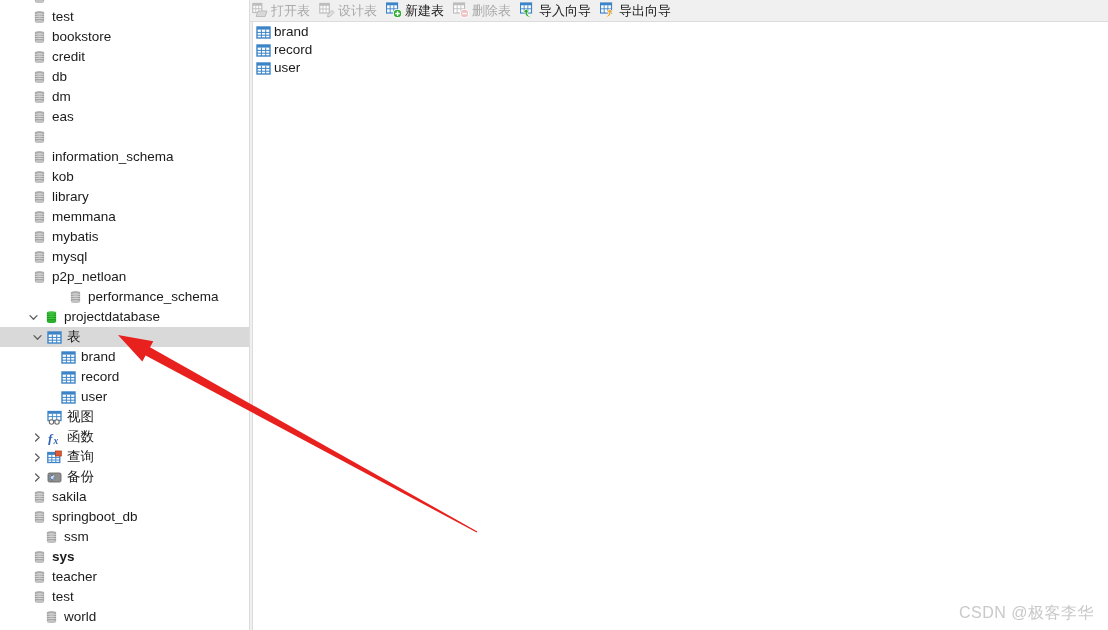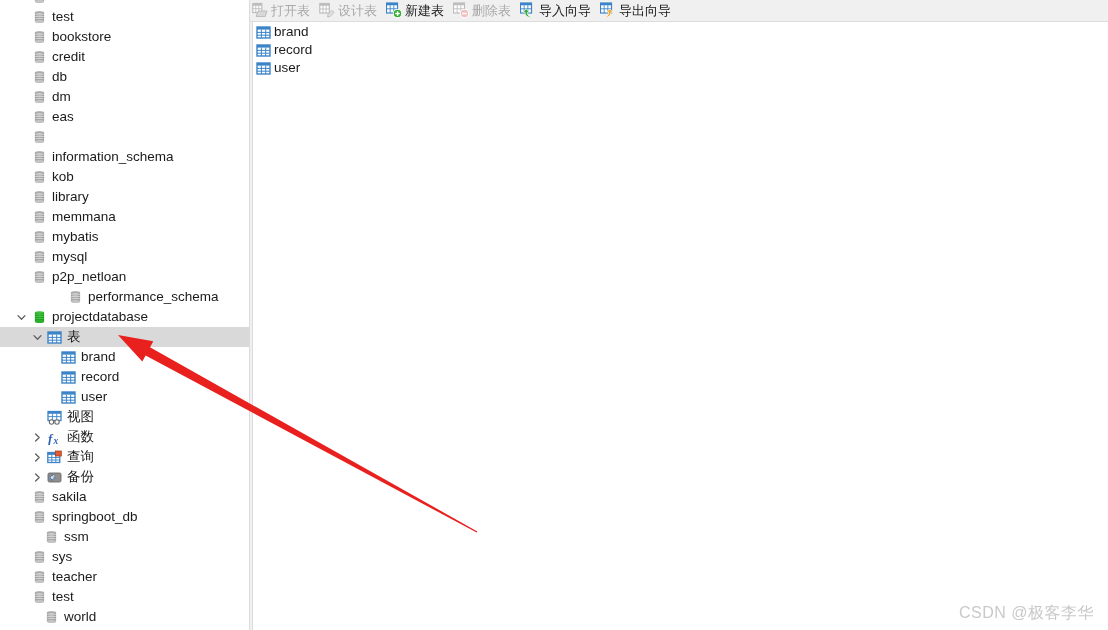--- a/index.html
+++ b/index.html
@@ -431,21 +431,21 @@
               <rect x="2.9" y="4.8" width="9.2" height="2.2" fill="#9b9b9b"></rect>
               <ellipse cx="7.5" cy="7.0" rx="4.6" ry="1.7" fill="#d2d2d2"></ellipse>
               <rect x="2.9" y="7.0" width="9.2" height="2.2" fill="#9b9b9b"></rect>
               <ellipse cx="7.5" cy="9.2" rx="4.6" ry="1.7" fill="#d2d2d2"></ellipse>
               <rect x="2.9" y="9.2" width="9.2" height="2.2" fill="#9b9b9b"></rect>
               <ellipse cx="7.5" cy="11.4" rx="4.6" ry="1.7" fill="#c3c3c3"></ellipse>
             </svg>
           </span>
           <span class="label">performance_schema</span>
         </div>
-        <div class="row lvl-db" style="position:absolute;left:0;top:307px;width:263px;">
+        <div class="row lvl-db" style="position:absolute;left:12px;top:307px;width:263px;">
           <span class="exp"><svg width="9" height="9" viewBox="0 0 9 9">
               <path d="M1 2.6 L4.5 6.2 L8 2.6" fill="none" stroke="#5e5e5e" stroke-width="1.3" stroke-linecap="round" stroke-linejoin="round"></path>
             </svg></span>
           <span class="ic">
             <svg width="15" height="15" viewBox="0 0 15 15">
               <ellipse cx="7.5" cy="2.6" rx="4.6" ry="1.7" fill="#5fd15f"></ellipse>
               <rect x="2.9" y="2.6" width="9.2" height="2.2" fill="#169b16"></rect>
               <ellipse cx="7.5" cy="4.8" rx="4.6" ry="1.7" fill="#43c243"></ellipse>
               <rect x="2.9" y="4.8" width="9.2" height="2.2" fill="#169b16"></rect>
               <ellipse cx="7.5" cy="7.0" rx="4.6" ry="1.7" fill="#43c243"></ellipse>
@@ -610,21 +610,21 @@
               <rect x="2.9" y="4.8" width="9.2" height="2.2" fill="#9b9b9b"></rect>
               <ellipse cx="7.5" cy="7.0" rx="4.6" ry="1.7" fill="#d2d2d2"></ellipse>
               <rect x="2.9" y="7.0" width="9.2" height="2.2" fill="#9b9b9b"></rect>
               <ellipse cx="7.5" cy="9.2" rx="4.6" ry="1.7" fill="#d2d2d2"></ellipse>
               <rect x="2.9" y="9.2" width="9.2" height="2.2" fill="#9b9b9b"></rect>
               <ellipse cx="7.5" cy="11.4" rx="4.6" ry="1.7" fill="#c3c3c3"></ellipse>
             </svg>
           </span>
           <span class="label">ssm</span>
         </div>
-        <div class="row lvl-db" style="position:absolute;left:0;top:547px;width:249px;">
+        <div class="row lvl-db" style="position:absolute;left:0;top:547px;width:249px;font-weight:bold;">
           <span class="ic">
             <svg width="15" height="15" viewBox="0 0 15 15">
               <ellipse cx="7.5" cy="2.6" rx="4.6" ry="1.7" fill="#b6b6b6"></ellipse>
               <rect x="2.9" y="2.6" width="9.2" height="2.2" fill="#9b9b9b"></rect>
               <ellipse cx="7.5" cy="4.8" rx="4.6" ry="1.7" fill="#d2d2d2"></ellipse>
               <rect x="2.9" y="4.8" width="9.2" height="2.2" fill="#9b9b9b"></rect>
               <ellipse cx="7.5" cy="7.0" rx="4.6" ry="1.7" fill="#d2d2d2"></ellipse>
               <rect x="2.9" y="7.0" width="9.2" height="2.2" fill="#9b9b9b"></rect>
               <ellipse cx="7.5" cy="9.2" rx="4.6" ry="1.7" fill="#d2d2d2"></ellipse>
               <rect x="2.9" y="9.2" width="9.2" height="2.2" fill="#9b9b9b"></rect>

